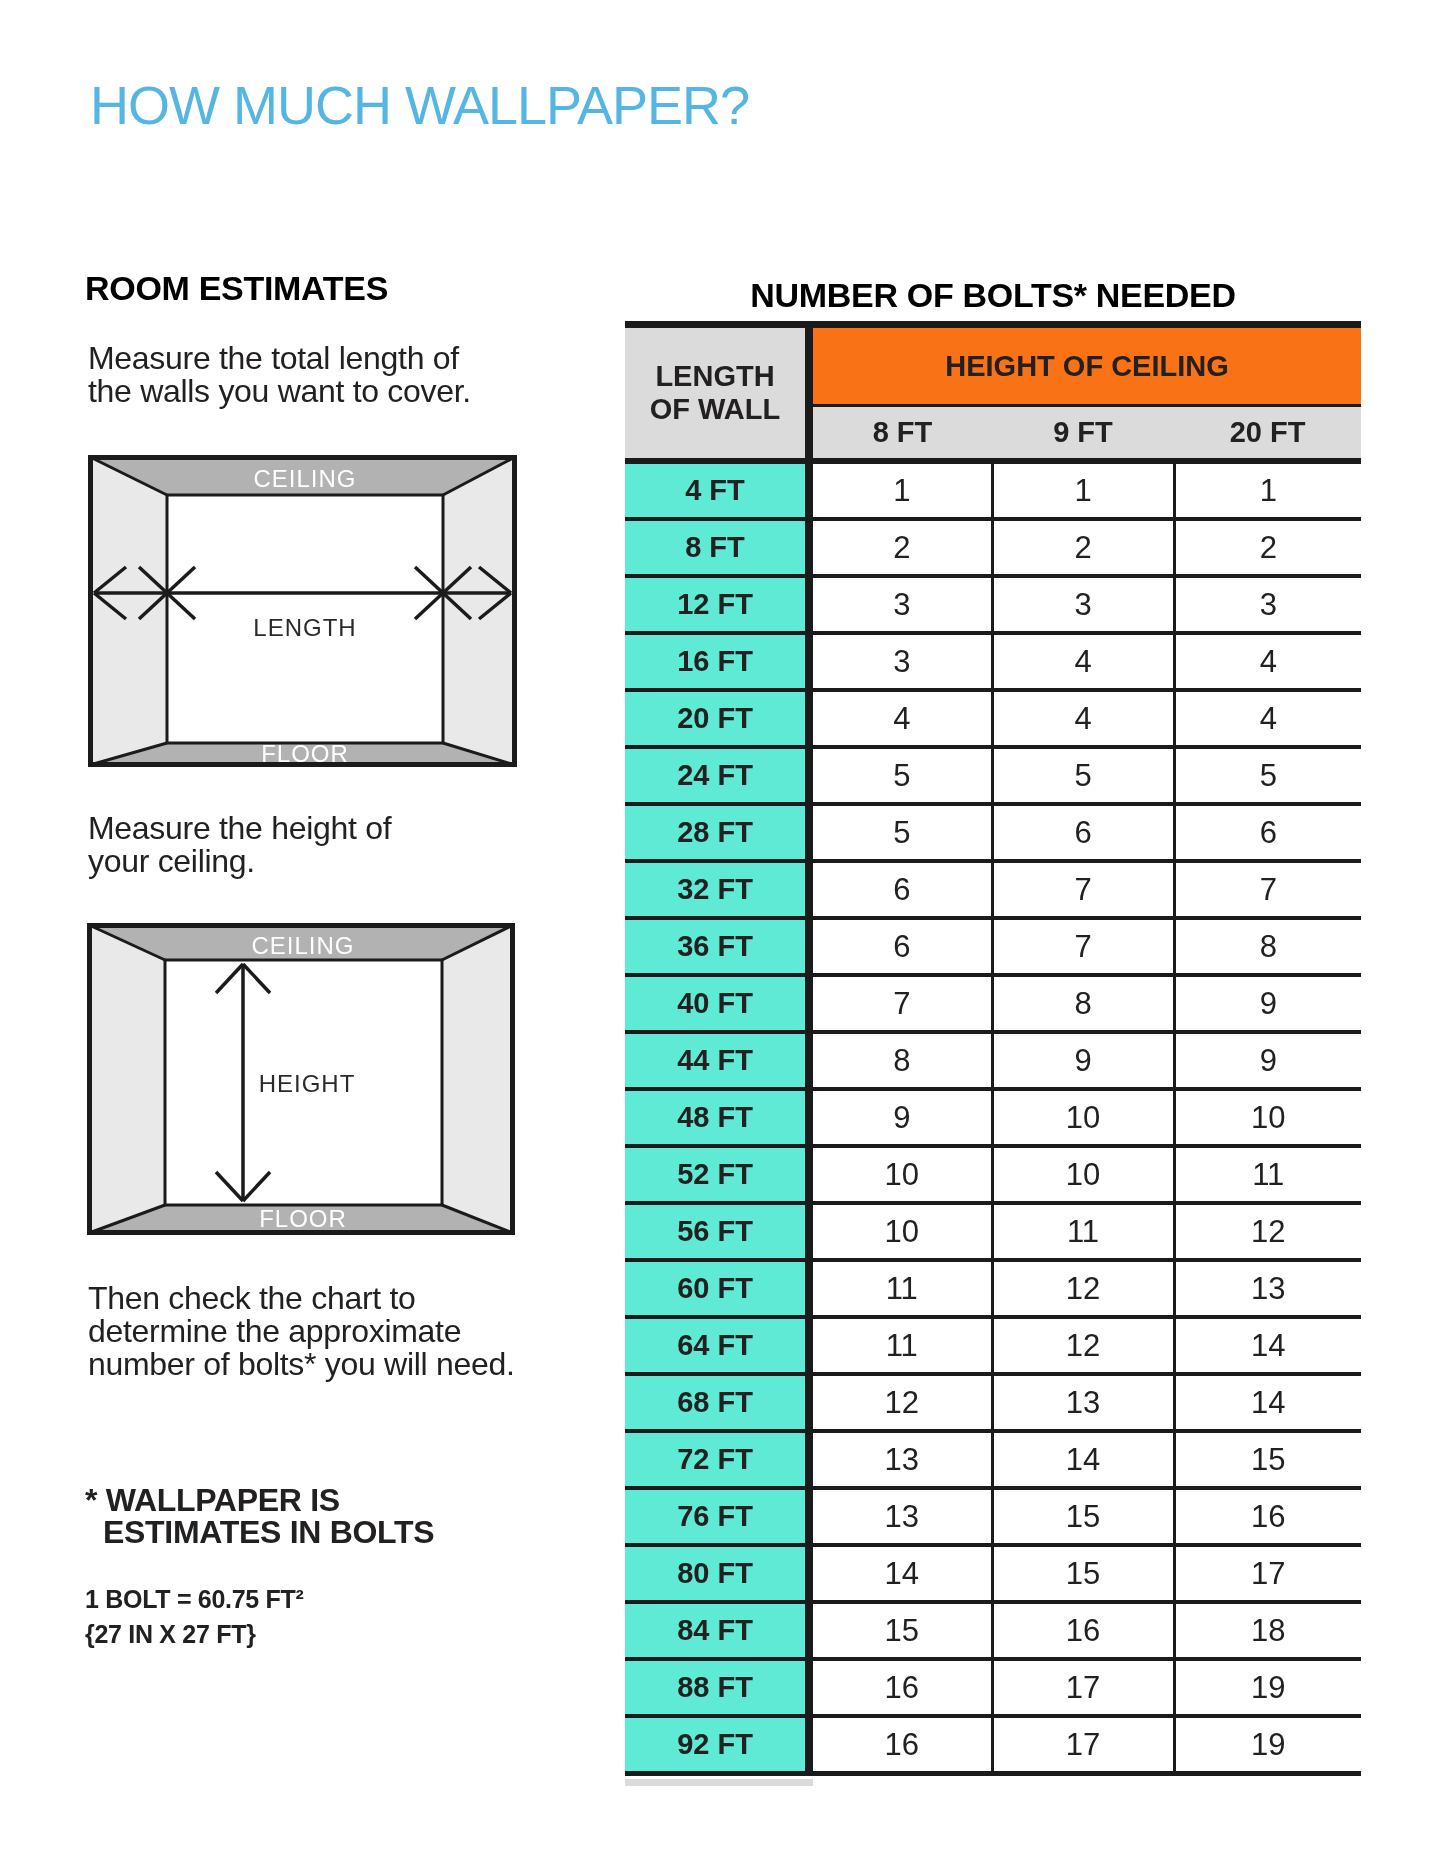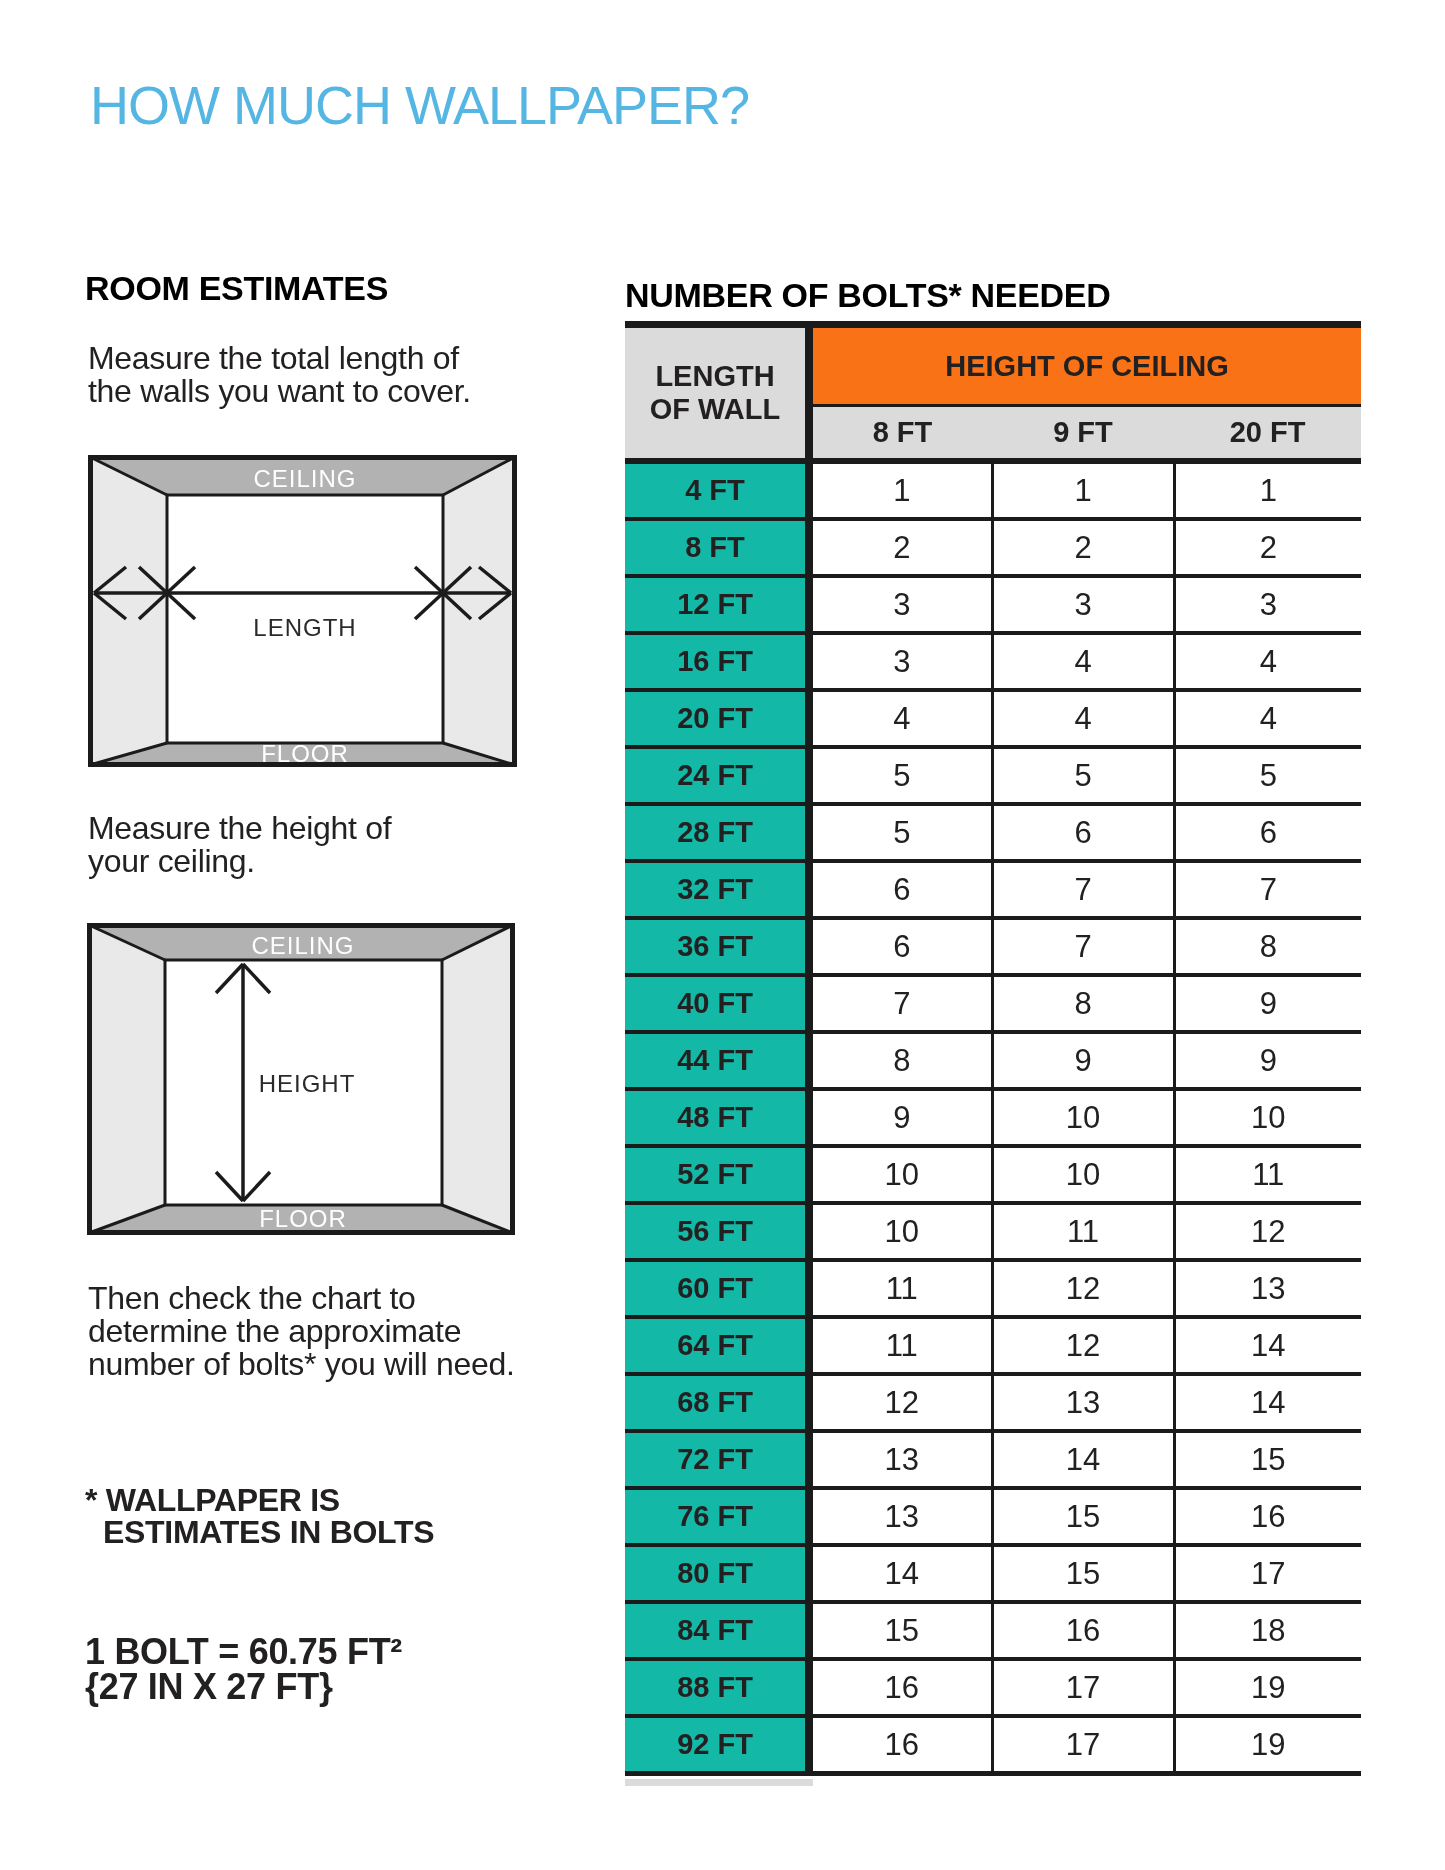--- a/index.html
+++ b/index.html
@@ -2,39 +2,39 @@
 <html><head>
 <meta charset="utf-8">
 <style>
   html,body{margin:0;padding:0;background:#fff;}
   .page{position:relative;width:1445px;height:1870px;background:#ffffff;
         font-family:"Liberation Sans", sans-serif;color:#232021;overflow:hidden;}
   .abs{position:absolute;}
   .title{left:90px;top:74px;font-size:54px;font-weight:normal;letter-spacing:-1px;color:#55b6e3;white-space:nowrap;}
   .heading{font-size:34px;font-weight:bold;color:#000000;white-space:nowrap;letter-spacing:-0.3px;}
   .left-heading{left:85px;top:269px;}
-  .table-heading{left:625px;top:276px;width:736px;}
+  .table-heading{left:625px;top:276px;width:736px;text-align:center;}
   .para{font-size:32px;line-height:33px;letter-spacing:-0.3px;color:#232021;}
   .para div{white-space:nowrap;}
   .p1{left:88px;top:342px;}
   .p2{left:88px;top:812px;}
   .p3{left:88px;top:1282px;}
   .footnote{left:85px;top:1484px;font-weight:bold;font-size:32px;line-height:32px;}
   .footnote .indent{margin-left:18px;}
-  .boltinfo{left:85px;top:1634px;font-weight:bold;font-size:36px;line-height:35px;}
+  .boltinfo{left:85px;top:1582px;font-weight:bold;font-size:25px;line-height:35px;}
   
   .table-wrap{left:625px;top:321px;width:736px;}
   table.bolts{border-collapse:collapse;table-layout:fixed;width:736px;
               border-top:7px solid #1b1b1b;}
   table.bolts th, table.bolts td{padding:0;text-align:center;vertical-align:middle;color:#232021;}
   th.corner{background:#dbdbdb;border-right:8px solid #1b1b1b;border-bottom:6px solid #1b1b1b;
             font-size:29px;font-weight:bold;line-height:33px;}
   th.span-head{background:#f97316;border-bottom:3px solid #1b1b1b;font-size:29px;font-weight:bold;height:76px;}
   th.ft-head{background:#dbdbdb;border-bottom:6px solid #1b1b1b;font-size:29px;font-weight:bold;height:51px;}
-  td.rowlabel{background:#14b8a6;border-right:8px solid #1b1b1b;border-top:4px solid #1b1b1b;
+  td.rowlabel{background:#5eead4;border-right:8px solid #1b1b1b;border-top:4px solid #1b1b1b;
               font-size:29px;font-weight:bold;height:53px;}
   td.val{border:4px solid #1b1b1b;border-left:3px solid #1b1b1b;border-right:3px solid #1b1b1b;
          font-size:31px;font-weight:normal;background:#fff;}
   td.val:last-child{border-right:0;}
   tr.datarow td{border-bottom:0;}
   tr.datarow:last-child td{border-bottom:5px solid #1b1b1b;}
   .gray-stub{left:625px;top:1779px;width:188px;height:7px;background:#dbdbdb;}
   svg text{font-family:"Liberation Sans", sans-serif;}
 </style>
 </head>

